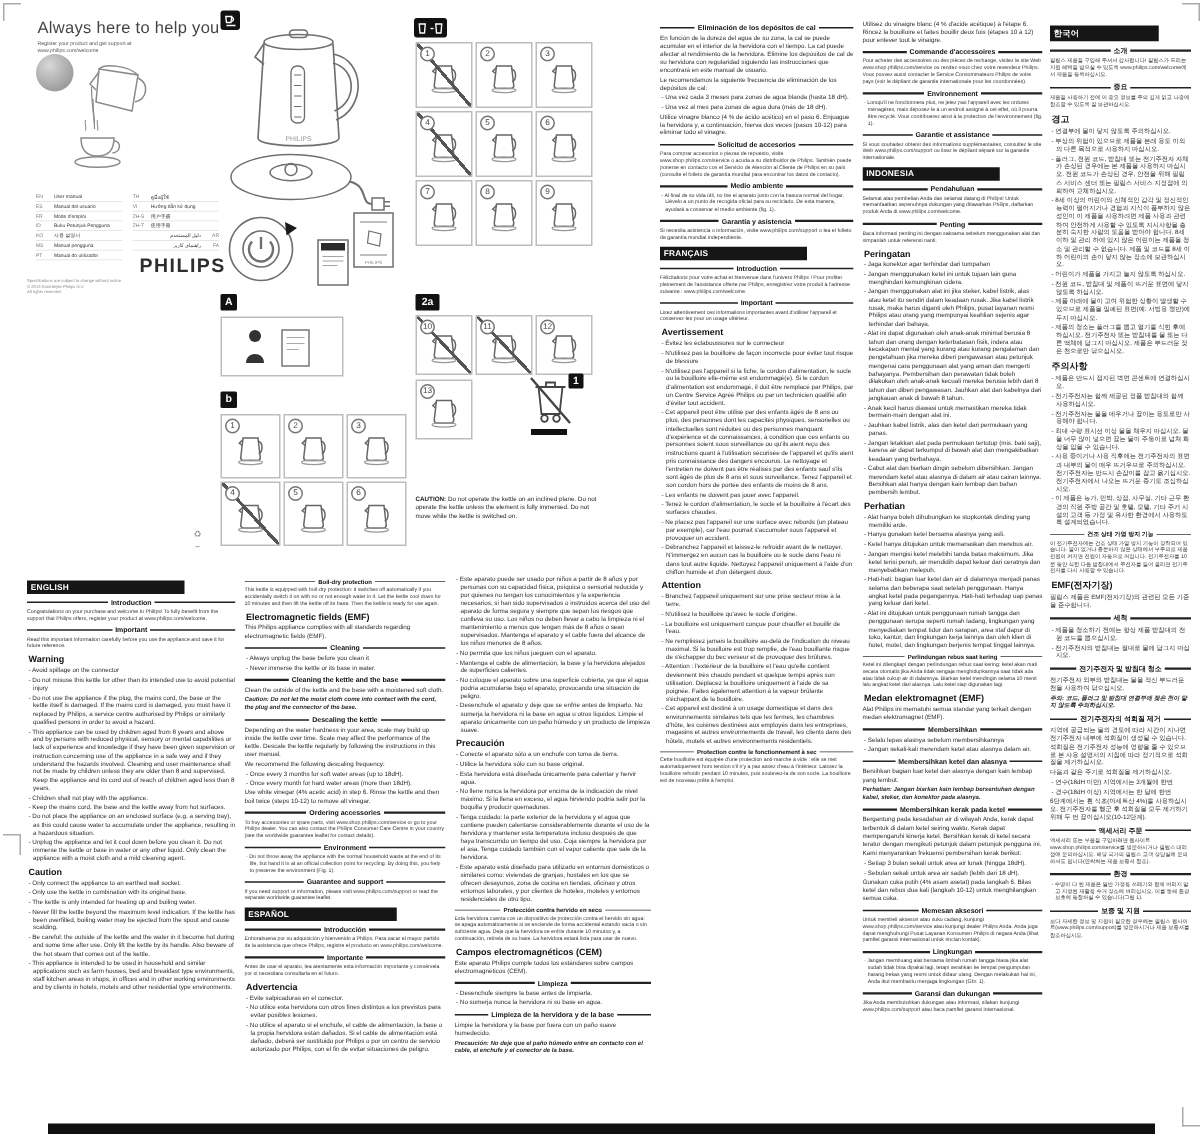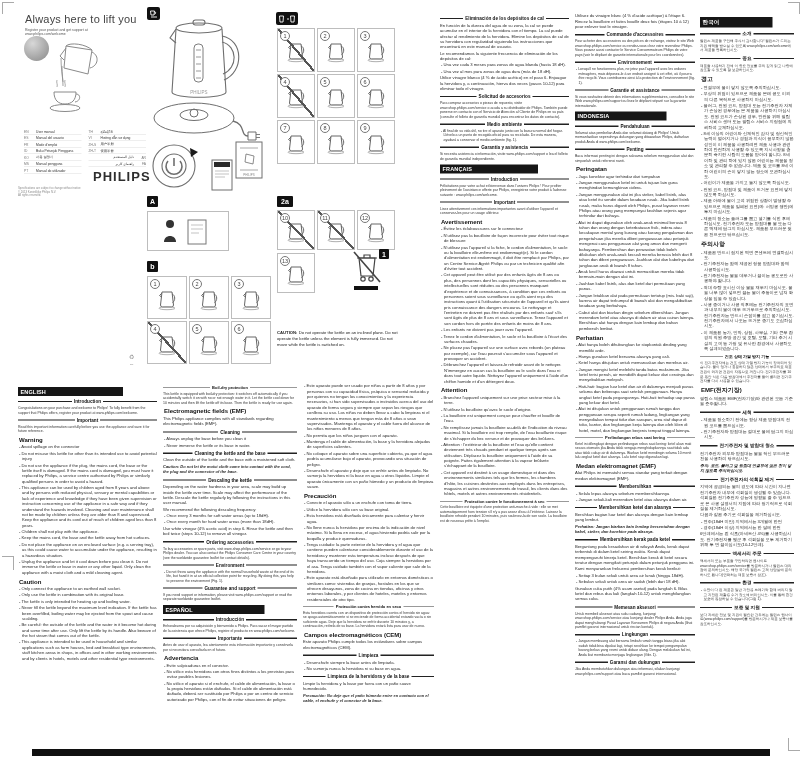--- a/index.html
+++ b/index.html
@@ -83,21 +83,21 @@
   <div class="mark" style="left:0;top:556px;">
     <i style="left:2px;top:0;width:12px;height:1px;"></i>
       <i style="left:13px;top:0;width:1px;height:14px;"></i>
     </div>
   <div class="mark" style="left:786px;top:738px;">
     <i style="left:2px;top:12px;width:12px;height:1px;"></i>
       <i style="left:2px;top:0;width:1px;height:13px;"></i>
     </div>
 
   <div>
-    <div class="tagline">Always here to lift you</div>
+    <div class="tagline">Always here to help you</div>
     <div class="scale2 register">
       <div>Register your product and get support at</div>
       <div>www.philips.com/welcome</div>
     </div>
     <div class="photo-circle"></div>
 
     <svg class="pour-art" width="54" height="86" viewBox="0 0 54 86">
       <g fill="none" stroke="#8a8a8a" stroke-width="1">
         <path d="M18 6 L44 10 L40 34 L16 28 Z"></path>
         <path d="M18 6 C22 2 38 4 44 10"></path>

